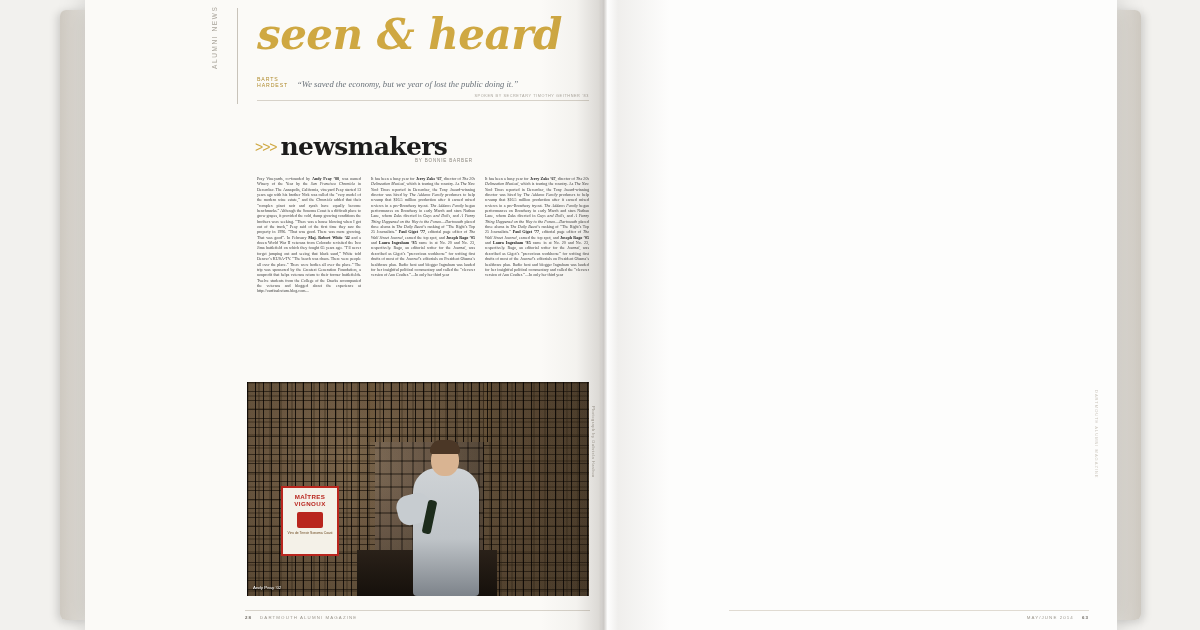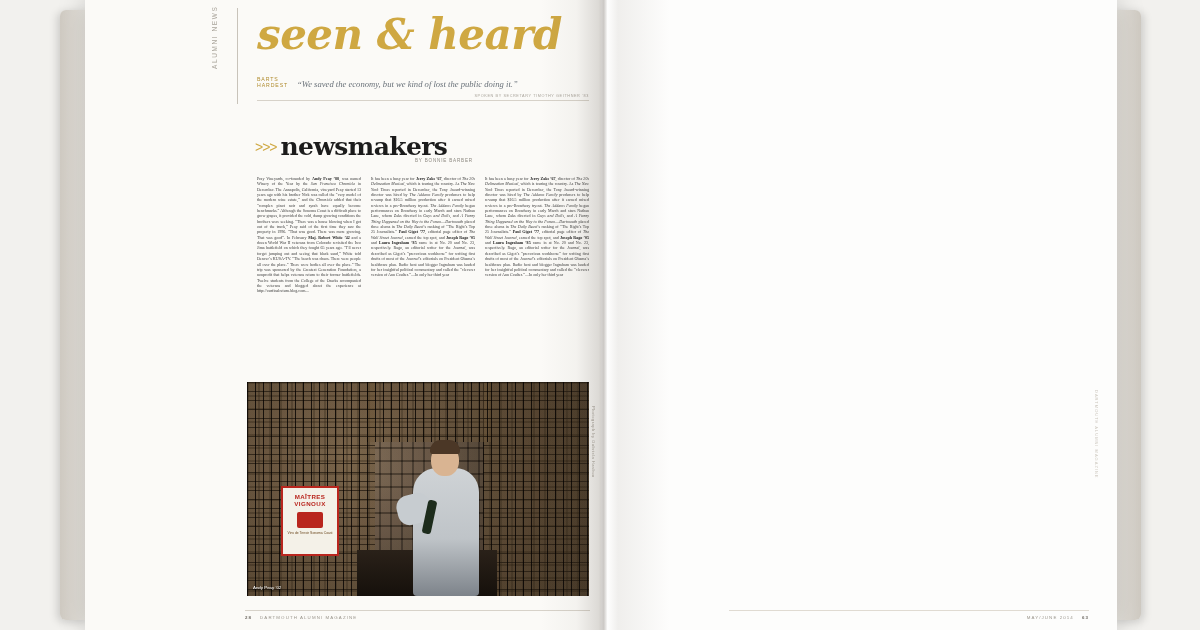--- a/index.html
+++ b/index.html
@@ -346,21 +346,21 @@
   <div class="spread">
 
     <div class="page-left">
 
       <div class="vert-rule"></div>
       <div class="sidetab">Alumni News</div>
 
       <div class="masthead">seen &amp; heard</div>
 
       <div class="quote-block">
-        <span class="quote-label">Barts Hardest</span><span class="quote-text">“We saved the economy, but we kind of lost the public doing it.”</span>
+        <span class="quote-label">Barts Hardest</span><span class="quote-text">“We saved the economy, but we year of lost the public doing it.”</span>
         <div class="quote-credit">Spoken by Secretary Timothy Geithner ’83</div>
       </div>
 
       <div class="hr-thin"></div>
 
       <div class="sec-head">
         <span class="chev">&gt;&gt;&gt;</span>
         <span class="sec-title">newsmakers</span>
       </div>
       <div class="byline">By Bonnie Barber</div>

